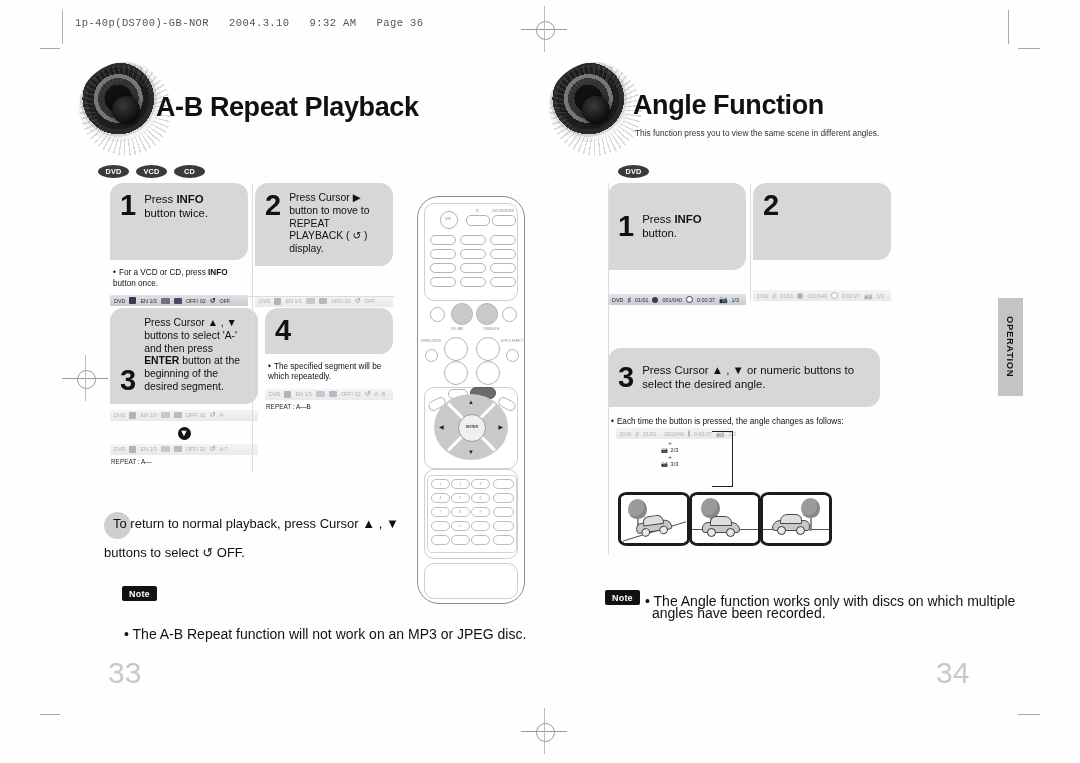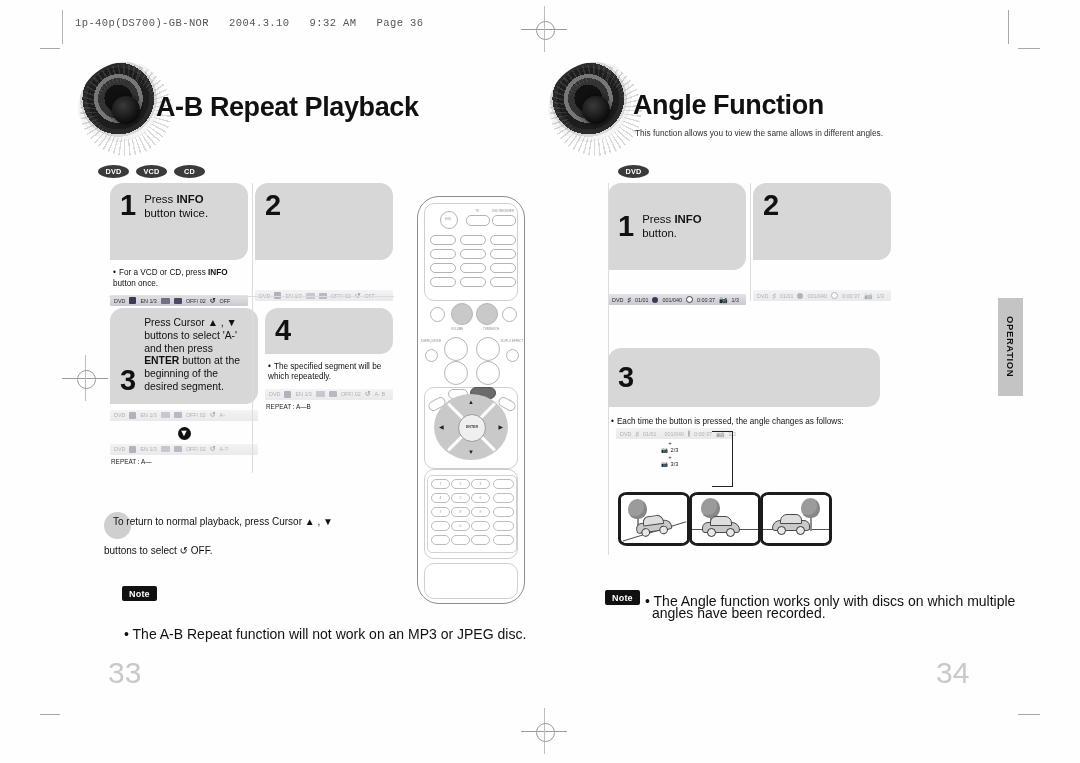--- a/index.html
+++ b/index.html
@@ -79,21 +79,21 @@
   .osd .circ.open{background:#fff;border:1px solid #3a3a52;width:5px;height:5px;}
   .osd .rep{font-size:7px;font-weight:bold;}
   .osd .cam{font-size:7px;}
   .repeat-label{font-size:6.4px;color:#222;margin-top:3px;padding-left:1px;}
 
   .down-arrow{width:13px;height:13px;border-radius:50%;background:#111;color:#fff;
               display:flex;align-items:center;justify-content:center;font-size:9px;
               margin:6px auto 4px auto;}
 
   
-  .tip{position:absolute;font-size:10px;line-height:1.35;color:#111;}
+  .tip{position:absolute;font-size:13px;line-height:1.35;color:#111;}
   .tip-dot{position:absolute;width:27px;height:27px;border-radius:50%;background:#cfcfcf;}
   .note-tag{position:absolute;background:#111;color:#fff;font-size:9px;font-weight:bold;
             padding:2.5px 7px;border-radius:2px;letter-spacing:.2px;}
   .note-txt{position:absolute;font-size:14px;line-height:1.4;color:#111;}
 
   
   #op-tab{position:absolute;right:57px;top:298px;width:25px;height:98px;background:#c4c4c4;
           display:flex;align-items:center;justify-content:center;}
   #op-tab span{writing-mode:vertical-rl;font-size:9.4px;font-weight:bold;letter-spacing:.7px;color:#111;}
 
@@ -204,20 +204,21 @@
         <span class="sq3"></span>
         <span class="ic">OFF/ 02</span>
         <span class="rep">↺</span>
         <span class="ic">OFF</span>
       </div>
     </div>
 
     <div class="step-card" style="left:255px;top:183px;width:138px;">
       <div class="bubble tall">
         <div class="step-num">2</div>
+        <div class="step-txt small">Press Cursor ▶ button to move to REPEAT PLAYBACK ( ↺ ) display.</div>
       </div>
       <div class="osd dim" style="margin-top:30px;">
         <span class="ic">DVD</span>
         <span class="sq"></span>
         <span class="ic">EN 1/3</span>
         <span class="sq2"></span>
         <span class="sq3"></span>
         <span class="ic">OFF/ 02</span>
         <span class="rep">↺</span>
         <span class="ic">OFF</span>
@@ -369,21 +370,21 @@
     <div class="rc-sec" style="top:366px;height:34px;"></div>
   </div>
 
   <div class="page-col" id="right-page">
 
     <div class="title-block" style="left:8px;top:62px;">
       <div class="swirl" style="left:0;top:0;">
         <div class="hole"></div>
       </div>
       <div class="title-text" style="left:85px;top:28px;">Angle Function</div>
-      <div class="title-sub" style="left:87px;top:66px;">This function allows you to view the same allows in different angles.</div>
+      <div class="title-sub" style="left:87px;top:66px;">This function press you to view the same scene in different angles.</div>
     </div>
 
     <div class="badge-row" style="left:78px;top:165px;">
       <div class="badge">DVD</div>
     </div>
 
     <div class="step-card" style="left:68px;top:183px;width:138px;">
       <div class="bubble tall" style="min-height:68px;align-items:center;">
         <div class="step-num">1</div>
         <div class="step-txt">Press <b>INFO</b> button.</div>
@@ -417,20 +418,21 @@
         <span class="ic">1/3</span>
       </div>
     </div>
 
     <div class="cropmark" style="left:210px;top:183px;width:1px;height:118px;background:#dcdcdc;"></div>
     <div class="cropmark" style="left:68px;top:183px;width:1px;height:372px;background:#dcdcdc;"></div>
 
     <div class="step-card" style="left:68px;top:348px;width:272px;">
       <div class="bubble" style="min-height:40px;align-items:center;">
         <div class="step-num">3</div>
+        <div class="step-txt">Press Cursor ▲ , ▼ or numeric buttons to select the desired angle.</div>
       </div>
       <div class="bullet" style="margin-top:10px;">
         <span class="dot">•</span><span>Each time the button is pressed, the angle changes as follows:</span>
       </div>
     </div>
 
     <div class="cycle" style="left:76px;top:428px;width:180px;">
       <div class="osd dim" style="margin-top:0;width:108px;">
         <span class="ic">DVD</span>
         <span class="rep">♯</span>

